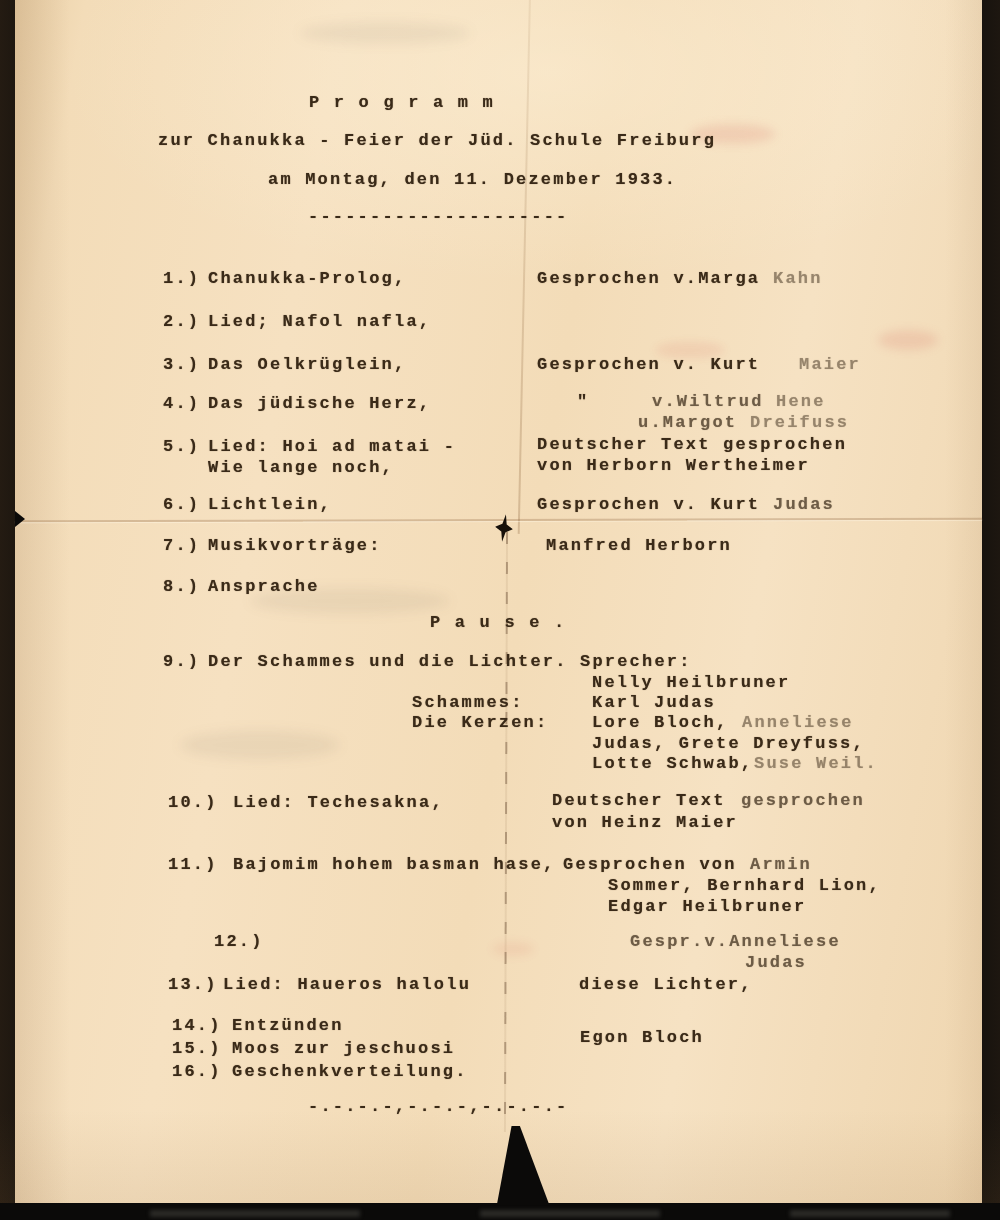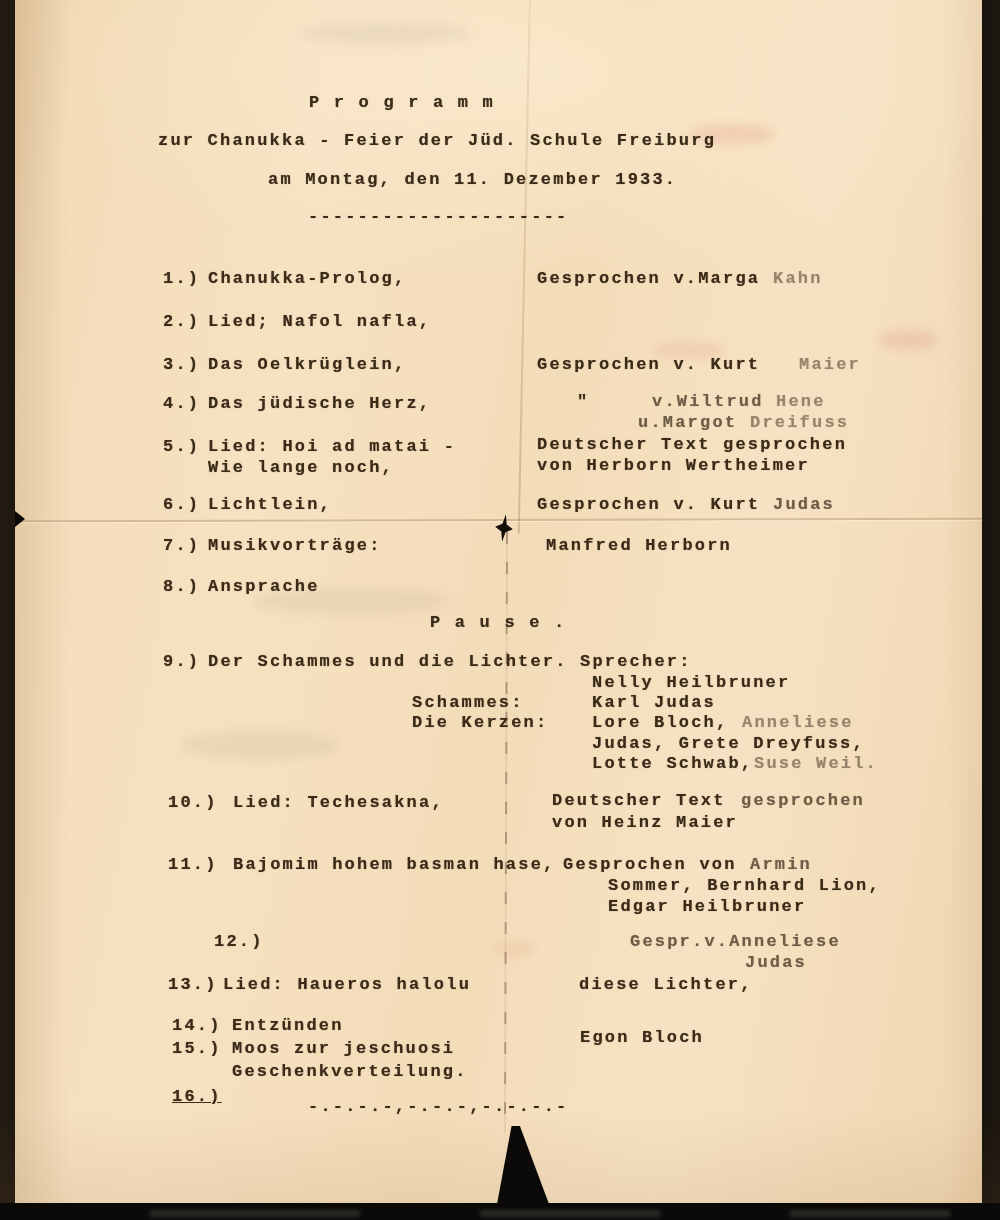--- a/index.html
+++ b/index.html
@@ -145,21 +145,21 @@
   <span class="t" style="left:223px;top:975px;">Lied: Haueros halolu</span>
   <span class="t" style="left:538px;top:975px;margin-left:41px;">diese Lichter,</span>
 
   <span class="t" style="left:172px;top:1016px;">14.)</span>
   <span class="t" style="left:232px;top:1016px;">Entzünden</span>
   <span class="t" style="left:580px;top:1016px;margin-top:12px;">Egon Bloch</span>
 
   <span class="t" style="left:172px;top:1039px;">15.)</span>
   <span class="t" style="left:232px;top:1039px;">Moos zur jeschuosi</span>
 
-  <span class="t" style="left:172px;top:1087px;text-decoration:underline;">16.)</span>
+  <span class="t" style="left:172px;top:1062px;">16.)</span>
   <span class="t" style="left:232px;top:1062px;">Geschenkverteilung.</span>
 
   <span class="t" style="left:308px;top:1097px;">-.-.-.-,-.-.-,-.-.-.-</span>
 
   <div class="bottom-band">
     <div class="band-tex" style="left:150px;width:210px;"></div>
     <div class="band-tex" style="left:480px;width:180px;"></div>
     <div class="band-tex" style="left:790px;width:160px;"></div>
   </div>
 </div>

